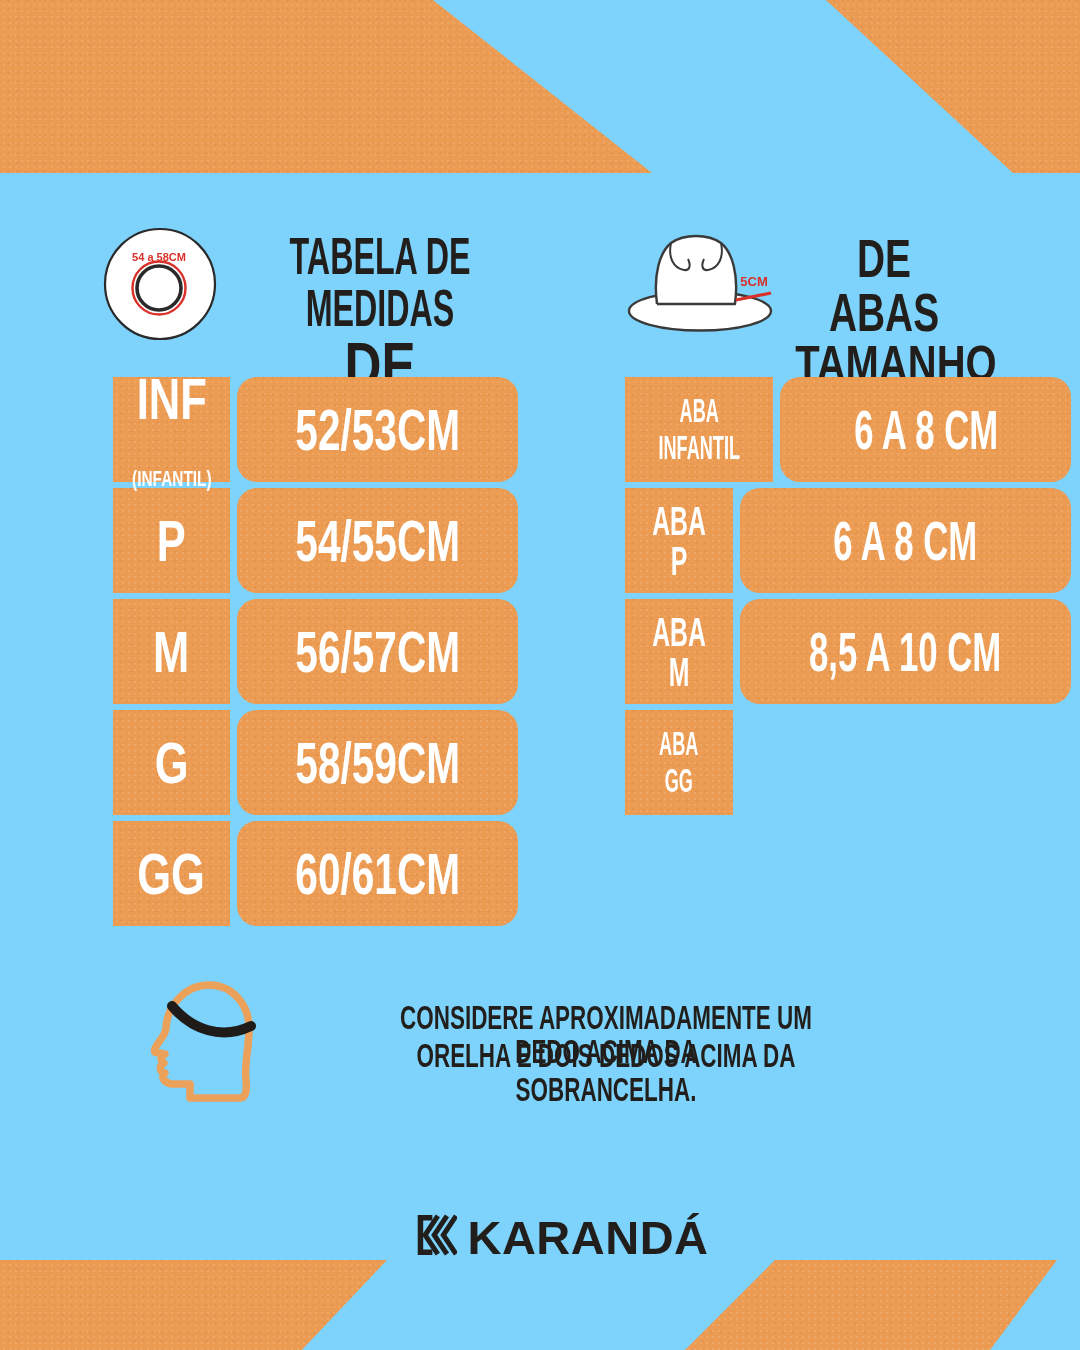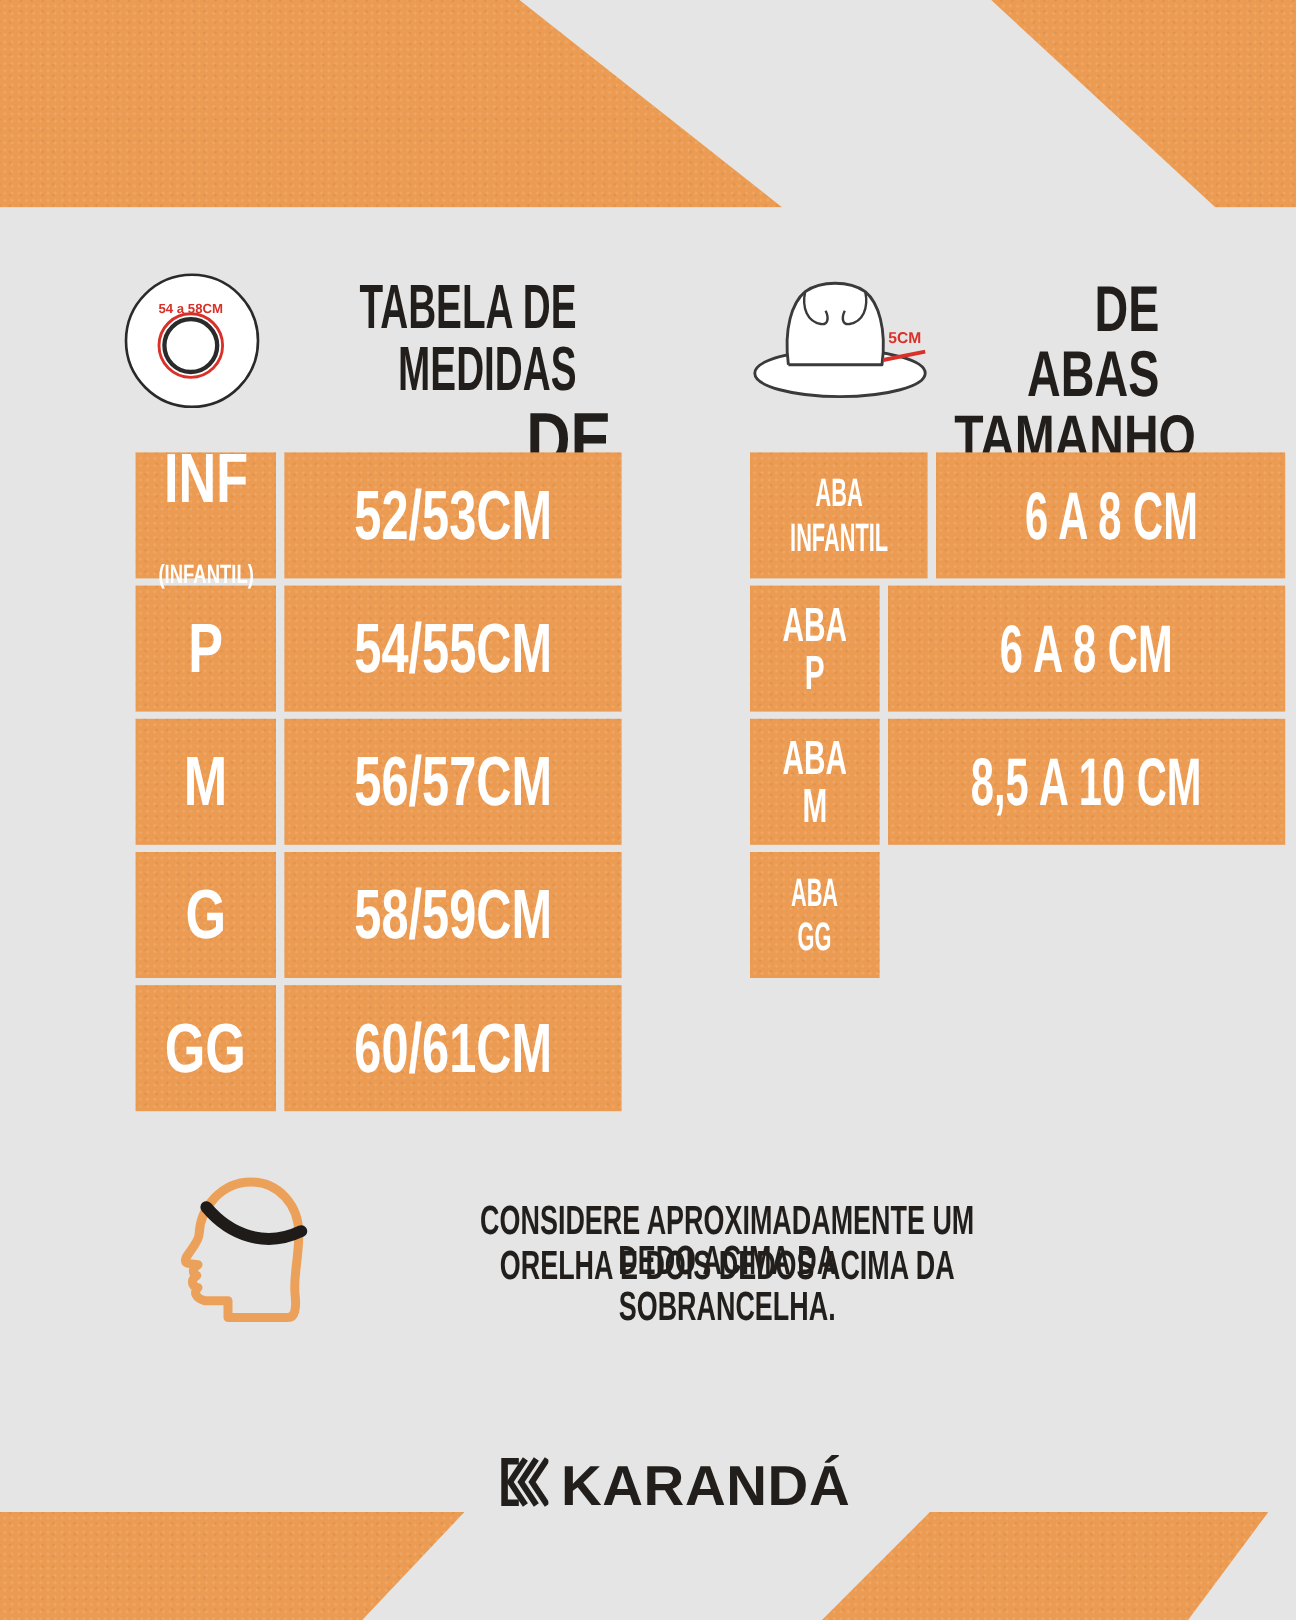--- a/index.html
+++ b/index.html
@@ -1,18 +1,18 @@
 <!DOCTYPE html>
 <html><head>
 <meta charset="utf-8">
 <style>
   html,body{margin:0;padding:0;background:#ffffff;}
   .canvas{
     position:relative;width:1080px;height:1350px;overflow:hidden;
-    background:#e5e5e5;
+    background:#7dd3fc;
     font-family:"Liberation Sans","DejaVu Sans",sans-serif;
     color:#221E1B;
   }
   
   .orange{
     background-color:#EC9B52;
     background-image:
       radial-gradient(rgba(255,255,255,0.12) 1px, rgba(255,255,255,0) 1.4px),
       radial-gradient(rgba(141,77,21,0.10) 1px, rgba(0,0,0,0) 1.4px);
     background-size:6px 6px, 9px 9px;
@@ -26,41 +26,41 @@
   .decor-tr{left:826px;top:0;width:254px;height:173px;
     clip-path:polygon(0 0,100% 0,100% 100%,73.6% 100%);}
   .decor-bl{left:0;top:1260px;width:387px;height:90px;
     clip-path:polygon(0 0,100% 0,78% 100%,0 100%);}
   .decor-br{left:685px;top:1260px;width:372px;height:90px;
     clip-path:polygon(24.2% 0,100% 0,82% 100%,0 100%);}
   
   .cx{display:inline-block;transform:scaleX(var(--sx,.7));transform-origin:center;
       white-space:pre-line;font-weight:700;line-height:1;}
   
-  .hdr-title{position:absolute;text-align:right;color:#221E1B;}
+  .hdr-title{position:absolute;text-align:center;color:#221E1B;}
   .hdr-title .line{display:block;}
   .t-left-title{left:218px;top:230px;width:324px;}
   .t-right-title{left:770px;top:231px;width:228px;}
   .lt1{font-size:52px;--sx:.62;}
   .lt2{font-size:64px;--sx:.80;}
   .rt1{font-size:50px;--sx:.80;}
   .rt2{font-size:54px;--sx:.72;}
   .icon-box{position:absolute;}
   #hat-top-icon{left:102px;top:222px;width:120px;height:124px;}
   #fedora-icon{left:620px;top:222px;width:170px;height:130px;}
   #head-icon{left:150px;top:976px;width:112px;height:130px;}
   
   .sizetable{position:absolute;}
   .t-left{left:113px;top:377px;width:405px;}
   .t-right{left:625px;top:377px;width:446px;}
   .trow{display:flex;gap:7px;margin-bottom:6px;height:105px;}
   .trow:last-child{margin-bottom:0;}
   .cell{display:flex;flex-direction:column;align-items:center;justify-content:center;
         color:#ffffff;text-align:center;}
-  .cell.val{flex:1 1 auto;}
+  .cell.val{flex:1 1 auto;border-radius:20px;}
   .t-left .cell.lab{flex:0 0 117px;}
   .t-right .cell.lab{flex:0 0 108px;}
   .lab-main{font-size:58px;--sx:.75;}
   .lab-sub{font-size:22px;--sx:.70;margin-top:3px;}
   .val-l{font-size:58px;--sx:.70;}
   .val-r{font-size:56px;--sx:.62;}
   .rlab{font-size:40px;--sx:.62;}
   .trow.two .rlab{font-size:33px;--sx:.55;line-height:1.12;}
   
   .note-text{position:absolute;left:278px;top:1000px;width:656px;text-align:center;}

